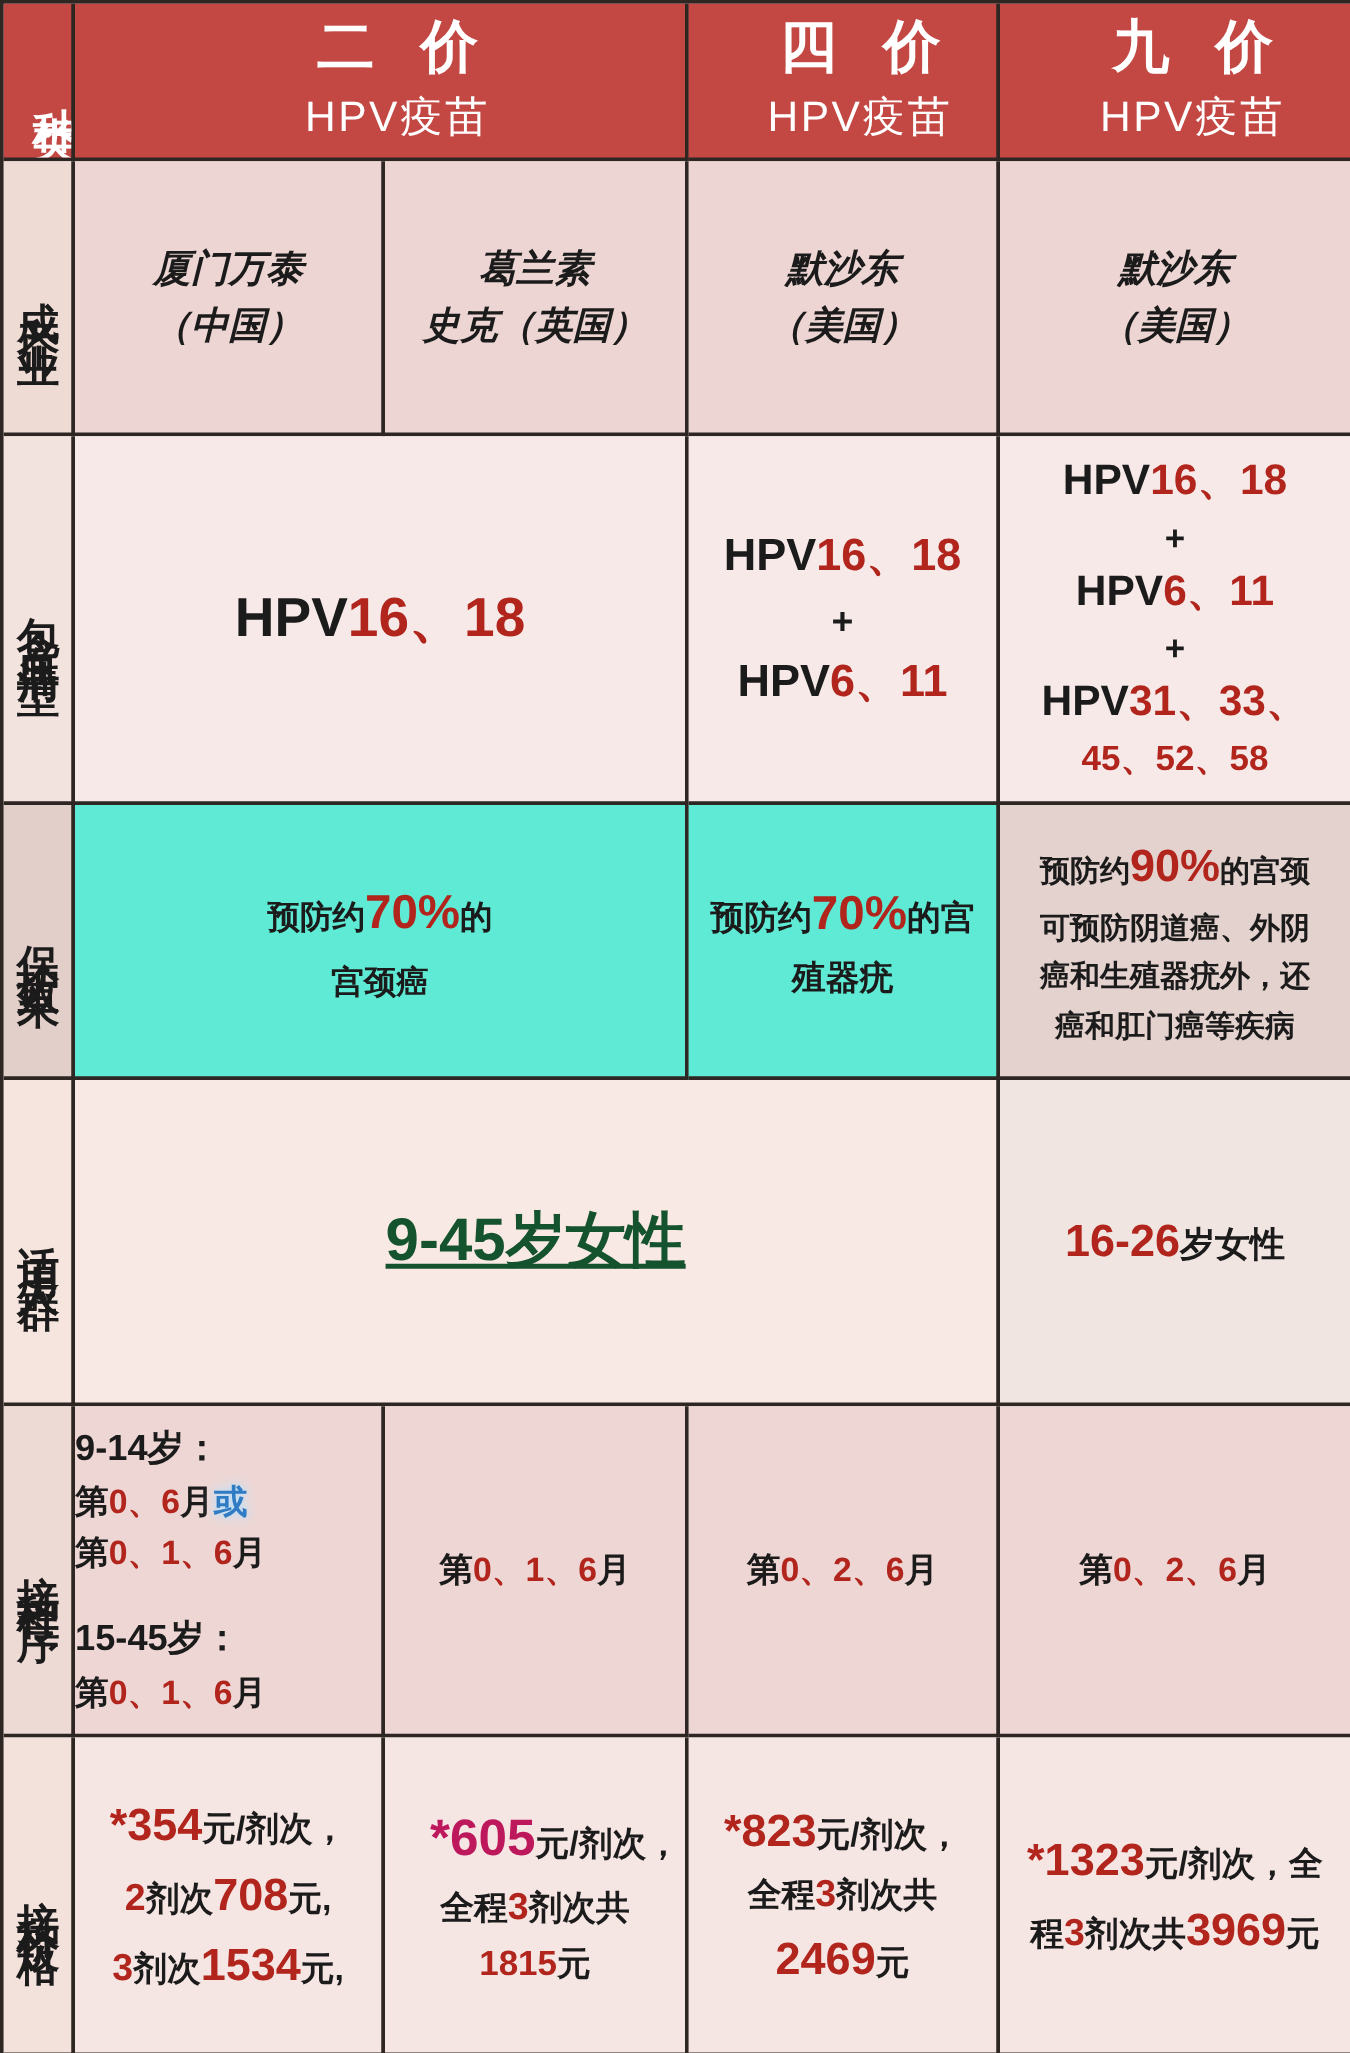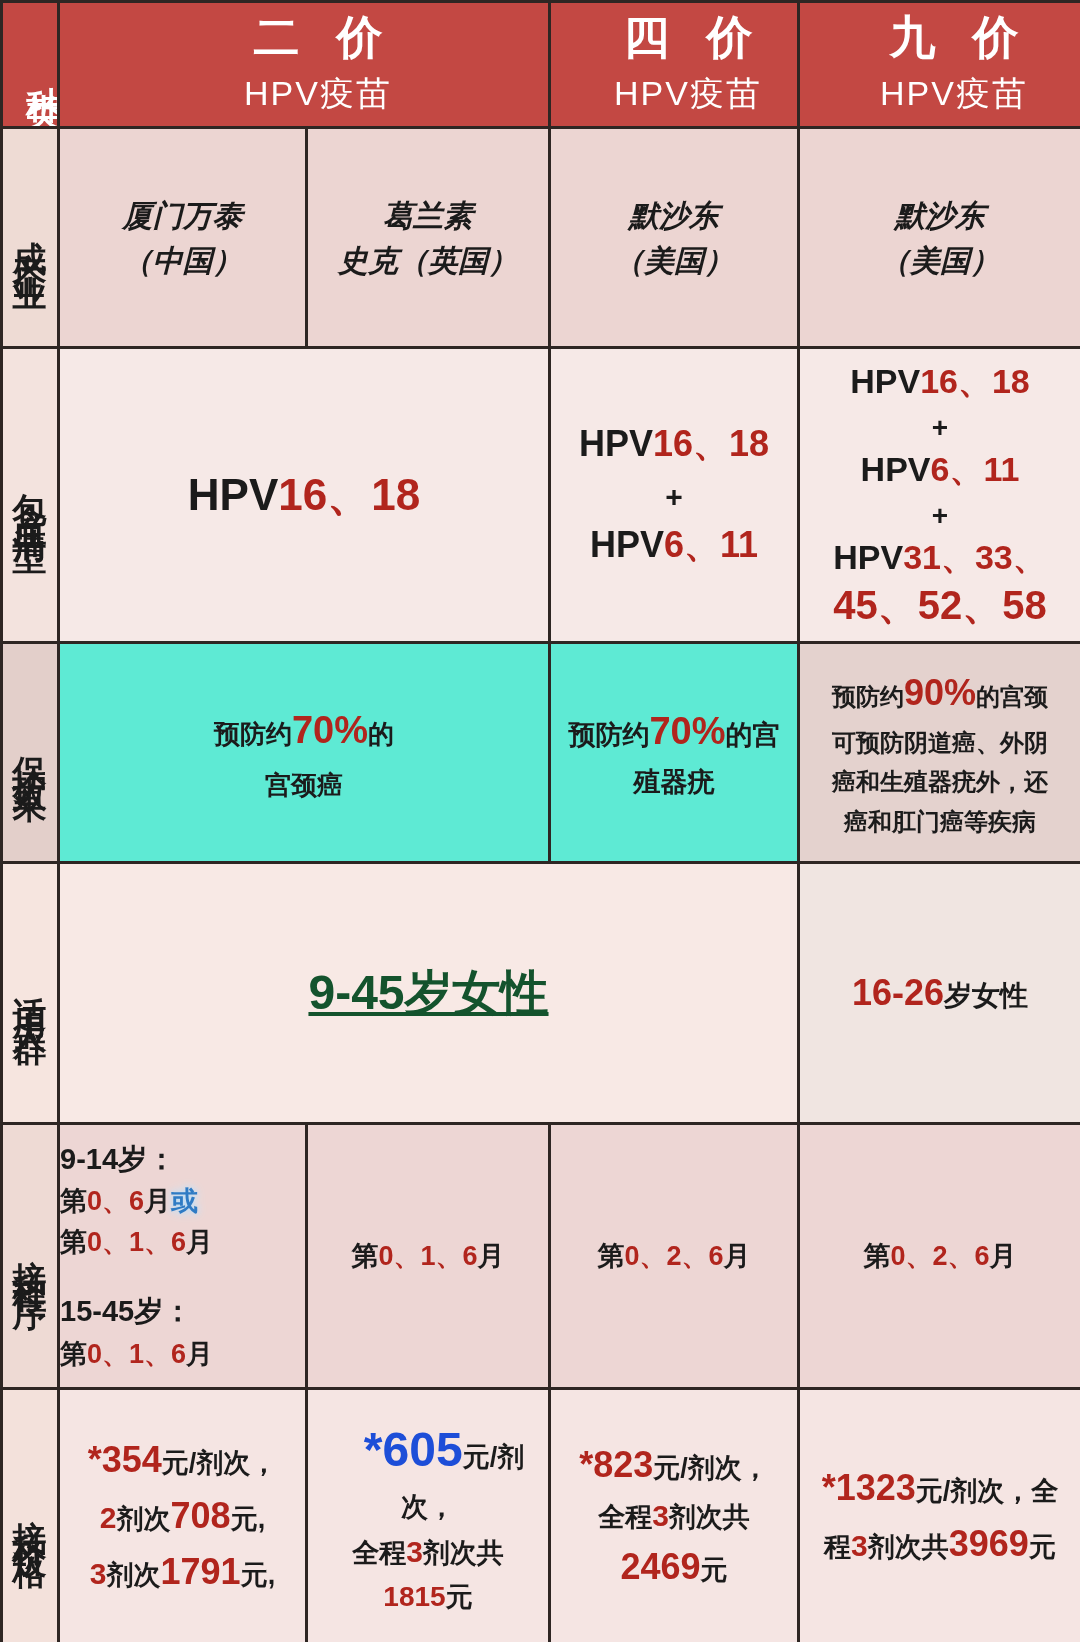--- a/index.html
+++ b/index.html
@@ -109,21 +109,21 @@
       <div class="line"><span>HPV</span><span style="color: rgb(177, 37, 29);">16、18</span></div>
       <div class="line"><span style="font-size: 30px;">+</span></div>
       <div class="line"><span>HPV</span><span style="color: rgb(177, 37, 29);">6、11</span></div>
     </div>
   <div class="cell r3 sero-n" style="grid-area:3/5/4/6">
       <div class="line"><span>HPV</span><span style="color: rgb(177, 37, 29);">16、18</span></div>
       <div class="line"><span style="font-size: 28px;">+</span></div>
       <div class="line"><span>HPV</span><span style="color: rgb(177, 37, 29);">6、11</span></div>
       <div class="line"><span style="font-size: 28px;">+</span></div>
       <div class="line"><span>HPV</span><span style="color: rgb(177, 37, 29);">31、33、</span></div>
-      <div class="line"><span style="color: rgb(177, 37, 29); font-size: 40px;">45、52、58</span></div>
+      <div class="line"><span style="color: rgb(177, 37, 29); font-size: 28px;">45、52、58</span></div>
     </div>
 
   <div class="cell r4l" style="grid-area:4/1/5/2">
     <span class="vlabel">保护效果</span>
   </div>
   <div class="cell r4 prot" style="grid-area:4/2/5/4">
       <div class="line"><span>预防约</span><span style="color: rgb(177, 37, 29); font-size: 38px;">70%</span><span>的</span></div>
       <div class="line"><span>宫颈癌</span></div>
     </div>
   <div class="cell r4 prot-q" style="grid-area:4/4/5/5">
@@ -166,24 +166,24 @@
   <div class="cell r6 sched" style="grid-area:6/5/7/6">
       <div class="line"><span>第</span><span style="color: rgb(177, 37, 29);">0、2、6</span><span>月</span></div>
     </div>
 
   <div class="cell r7l" style="grid-area:7/1/8/2">
     <span class="vlabel">接种价格</span>
   </div>
   <div class="cell r7 price" style="grid-area:7/2/8/3">
       <div class="line"><span style="color: rgb(177, 37, 29); font-size: 36px;">*354</span><span>元/剂次，</span></div>
       <div class="line"><span style="color: rgb(177, 37, 29); font-size: 30px;">2</span><span>剂次</span><span style="color: rgb(177, 37, 29); font-size: 36px;">708</span><span>元,</span></div>
-      <div class="line"><span style="color: rgb(177, 37, 29); font-size: 30px;">3</span><span>剂次</span><span style="color: rgb(177, 37, 29); font-size: 36px;">1791</span><span>元,</span></div>
+      <div class="line"><span style="color: rgb(177, 37, 29); font-size: 30px;">3</span><span>剂次</span><span style="color: rgb(177, 37, 29); font-size: 36px;">1534</span><span>元,</span></div>
     </div>
   <div class="cell r7 price" style="grid-area:7/3/8/4">
-      <div class="line"><span style="color: #1d4ed8; font-size: 48px; margin-left: 32px;">*605</span><span>元/剂次，</span></div>
+      <div class="line"><span style="color: #be185d; font-size: 41px; margin-left: 32px;">*605</span><span>元/剂次，</span></div>
       <div class="line"><span>全程</span><span style="color: rgb(177, 37, 29); font-size: 30px;">3</span><span>剂次共</span></div>
       <div class="line"><span style="color: rgb(177, 37, 29); font-size: 28px;">1815</span><span>元</span></div>
     </div>
   <div class="cell r7 price" style="grid-area:7/4/8/5">
       <div class="line"><span style="color: rgb(177, 37, 29); font-size: 36px;">*823</span><span>元/剂次，</span></div>
       <div class="line"><span>全程</span><span style="color: rgb(177, 37, 29); font-size: 30px;">3</span><span>剂次共</span></div>
       <div class="line"><span style="color: rgb(177, 37, 29); font-size: 36px;">2469</span><span>元</span></div>
     </div>
   <div class="cell r7 price" style="grid-area:7/5/8/6">
       <div class="line"><span style="color: rgb(177, 37, 29); font-size: 36px;">*1323</span><span>元/剂次，全</span></div>

